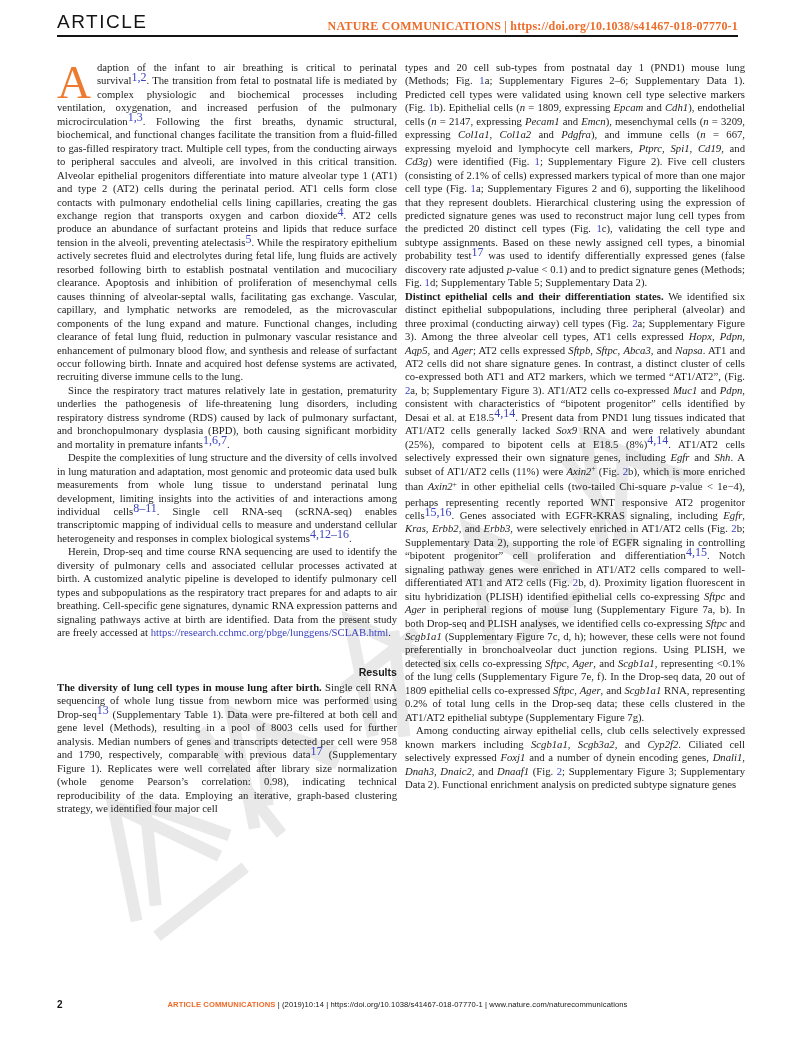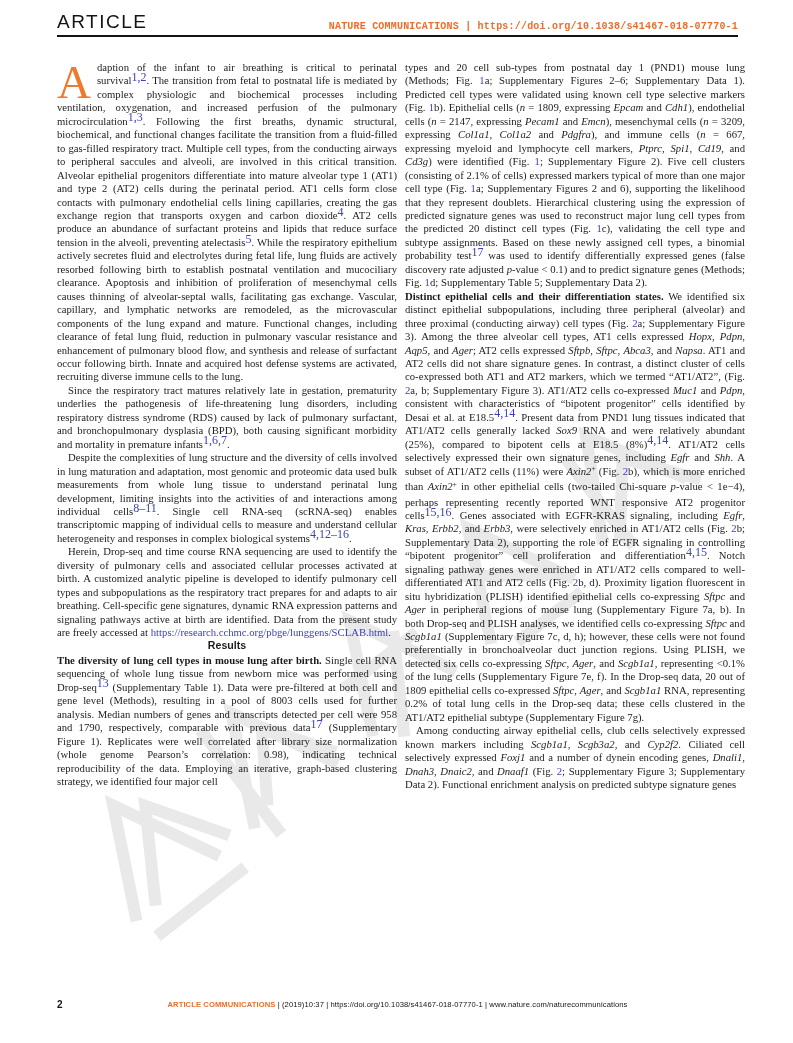--- a/index.html
+++ b/index.html
@@ -22,41 +22,41 @@
     border-bottom:2.5px solid #141414;
     display:flex;justify-content:space-between;align-items:flex-end;
     padding-bottom:3px;
   }
   .article-label{
     font-family:"Liberation Sans", sans-serif;
     font-size:19px;letter-spacing:1.5px;color:#141414;font-weight:400;
     line-height:20px;
   }
   .journal-ref{
-    font-family:Liberation Mono, monospace;
-    font-size:10px;font-weight:bold;color:var(--orange);
+    font-family:Liberation Serif, serif;
+    font-size:12px;font-weight:bold;color:var(--orange);
     letter-spacing:.2px;line-height:11px;
   }
   
   .watermark{position:absolute;left:0;top:0;z-index:0;pointer-events:none;}
   
   .col{
     position:absolute;top:61px;width:340px;z-index:1;
     font-size:10.7px;line-height:13.45px;
     text-align:justify;
   }
   .col-left{left:57px;}
   .col-right{left:405px;}
   .col p{margin:0;}
   .col p.indent{text-indent:11px;}
   .results-heading{
     font-family:"Liberation Sans", sans-serif;
     font-weight:bold;font-size:10.6px;
-    margin-bottom:1px;
-    text-align:center;
+    margin-top:27px;margin-bottom:1px;
+    text-align:right;
   }
   .sect{margin-top:27px;}
   .i{font-style:italic;}
   .b{font-weight:bold;margin-top:21px;}
   .sup{font-size:12px;position:relative;top:-3.4px;color:var(--blue);}
   .supk{font-size:7.2px;position:relative;top:-3.4px;color:var(--ink);}
   .fig{color:var(--blue);}
   .link{color:var(--blue);word-break:break-all;margin-top:36px;}
   
   .dropcap{
@@ -120,17 +120,17 @@
 
   <div class="col col-right">
     <p>types and 20 cell sub-types from postnatal day 1 (PND1) mouse lung (Methods; Fig. <span class="fig">1</span>a; Supplementary Figures 2–6; Supplementary Data 1). Predicted cell types were validated using known cell type selective markers (Fig. <span class="fig">1</span>b). Epithelial cells (<span class="i">n</span> = 1809, expressing <span class="i">Epcam</span> and <span class="i">Cdh1</span>), endothelial cells (<span class="i">n</span> = 2147, expressing <span class="i">Pecam1</span> and <span class="i">Emcn</span>), mesenchymal cells (<span class="i">n</span> = 3209, expressing <span class="i">Col1a1</span>, <span class="i">Col1a2</span> and <span class="i">Pdgfra</span>), and immune cells (<span class="i">n</span> = 667, expressing myeloid and lymphocyte cell markers, <span class="i">Ptprc</span>, <span class="i">Spi1</span>, <span class="i">Cd19</span>, and <span class="i">Cd3g</span>) were identified (Fig. <span class="fig">1</span>; Supplementary Figure 2). Five cell clusters (consisting of 2.1% of cells) expressed markers typical of more than one major cell type (Fig. <span class="fig">1</span>a; Supplementary Figures 2 and 6), supporting the likelihood that they represent doublets. Hierarchical clustering using the expression of predicted signature genes was used to reconstruct major lung cell types from the predicted 20 distinct cell types (Fig. <span class="fig">1</span>c), validating the cell type and subtype assignments. Based on these newly assigned cell types, a binomial probability test<span class="sup">17</span> was used to identify differentially expressed genes (false discovery rate adjusted <span class="i">p</span>-value &lt; 0.1) and to predict signature genes (Methods; Fig. <span class="fig">1</span>d; Supplementary Table 5; Supplementary Data 2).</p>
     <p class="sect"><span class="b">Distinct epithelial cells and their differentiation states.</span> We identified six distinct epithelial subpopulations, including three peripheral (alveolar) and three proximal (conducting airway) cell types (Fig. <span class="fig">2</span>a; Supplementary Figure 3). Among the three alveolar cell types, AT1 cells expressed <span class="i">Hopx</span>, <span class="i">Pdpn</span>, <span class="i">Aqp5</span>, and <span class="i">Ager</span>; AT2 cells expressed <span class="i">Sftpb</span>, <span class="i">Sftpc</span>, <span class="i">Abca3</span>, and <span class="i">Napsa</span>. AT1 and AT2 cells did not share signature genes. In contrast, a distinct cluster of cells co-expressed both AT1 and AT2 markers, which we termed “AT1/AT2”, (Fig. <span class="fig">2</span>a, b; Supplementary Figure 3). AT1/AT2 cells co-expressed <span class="i">Muc1</span> and <span class="i">Pdpn</span>, consistent with characteristics of “bipotent progenitor” cells identified by Desai et al. at E18.5<span class="sup">4,14</span>. Present data from PND1 lung tissues indicated that AT1/AT2 cells generally lacked <span class="i">Sox9</span> RNA and were relatively abundant (25%), compared to bipotent cells at E18.5 (8%)<span class="sup">4,14</span>. AT1/AT2 cells selectively expressed their own signature genes, including <span class="i">Egfr</span> and <span class="i">Shh</span>. A subset of AT1/AT2 cells (11%) were <span class="i">Axin2</span><span class="supk">+</span> (Fig. <span class="fig">2</span>b), which is more enriched than <span class="i">Axin2</span><span class="supk">+</span> in other epithelial cells (two-tailed Chi-square <span class="i">p</span>-value &lt; 1e−4), perhaps representing recently reported WNT responsive AT2 progenitor cells<span class="sup">15,16</span>. Genes associated with EGFR-KRAS signaling, including <span class="i">Egfr</span>, <span class="i">Kras</span>, <span class="i">Erbb2</span>, and <span class="i">Erbb3</span>, were selectively enriched in AT1/AT2 cells (Fig. <span class="fig">2</span>b; Supplementary Data 2), supporting the role of EGFR signaling in controlling “bipotent progenitor” cell proliferation and differentiation<span class="sup">4,15</span>. Notch signaling pathway genes were enriched in AT1/AT2 cells compared to well-differentiated AT1 and AT2 cells (Fig. <span class="fig">2</span>b, d). Proximity ligation fluorescent in situ hybridization (PLISH) identified epithelial cells co-expressing <span class="i">Sftpc</span> and <span class="i">Ager</span> in peripheral regions of mouse lung (Supplementary Figure 7a, b). In both Drop-seq and PLISH analyses, we identified cells co-expressing <span class="i">Sftpc</span> and <span class="i">Scgb1a1</span> (Supplementary Figure 7c, d, h); however, these cells were not found preferentially in bronchoalveolar duct junction regions. Using PLISH, we detected six cells co-expressing <span class="i">Sftpc</span>, <span class="i">Ager</span>, and <span class="i">Scgb1a1</span>, representing &lt;0.1% of the lung cells (Supplementary Figure 7e, f). In the Drop-seq data, 20 out of 1809 epithelial cells co-expressed <span class="i">Sftpc</span>, <span class="i">Ager</span>, and <span class="i">Scgb1a1</span> RNA, representing 0.2% of total lung cells in the Drop-seq data; these cells clustered in the AT1/AT2 epithelial subtype (Supplementary Figure 7g).</p>
     <p class="indent">Among conducting airway epithelial cells, club cells selectively expressed known markers including <span class="i">Scgb1a1</span>, <span class="i">Scgb3a2</span>, and <span class="i">Cyp2f2</span>. Ciliated cell selectively expressed <span class="i">Foxj1</span> and a number of dynein encoding genes, <span class="i">Dnali1</span>, <span class="i">Dnah3</span>, <span class="i">Dnaic2</span>, and <span class="i">Dnaaf1</span> (Fig. <span class="fig">2</span>; Supplementary Figure 3; Supplementary Data 2). Functional enrichment analysis on predicted subtype signature genes</p>
   </div>
 
   <div class="footer">
     <span class="page-number">2</span>
     <div class="footer-line">
-      <span class="footer-journal">ARTICLE COMMUNICATIONS</span><span> | (2019)10:37 | https://doi.org/10.1038/s41467-018-07770-1 | www.nature.com/naturecommunications</span>
+      <span class="footer-journal">ARTICLE COMMUNICATIONS</span><span> | (2019)10:14 | https://doi.org/10.1038/s41467-018-07770-1 | www.nature.com/naturecommunications</span>
     </div>
   </div>
 
 </div>
 
 </body></html>

